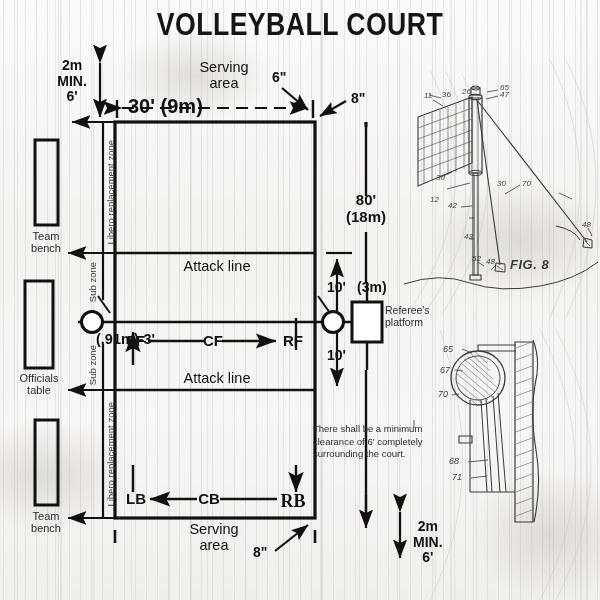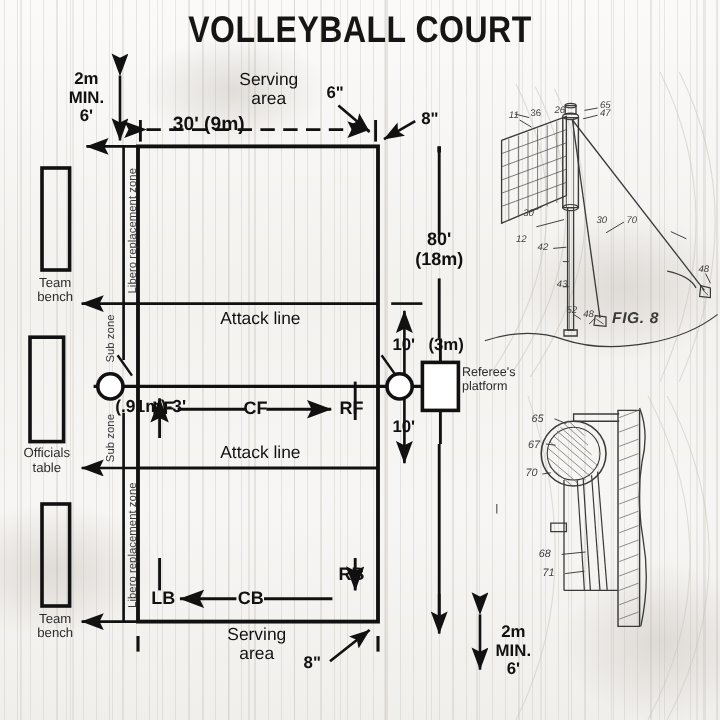--- a/index.html
+++ b/index.html
@@ -330,21 +330,21 @@
 
     <g stroke="#4a4a47" stroke-width=".9">
       <path d="M414 420 L414 428"></path>
     </g>
   </svg>
 
   <div class="lbl b ctr" style="left:72px;top:58px;font-size:14px;text-align:center;">2m
 MIN.
 6'</div>
 
-  <div class="lbl b" style="left:144px;top:95px;font-size:16px;">30' (9m)</div>
+  <div class="lbl b" style="left:128px;top:95px;font-size:20px;">30' (9m)</div>
 
   <div class="lbl ctr" style="left:224px;top:59px;font-size:14.5px;text-align:center;">Serving
 area</div>
 
   <div class="lbl b" style="left:272px;top:70px;font-size:14px;">6"</div>
 
   <div class="lbl b" style="left:351px;top:91px;font-size:14px;">8"</div>
 
   <div class="lbl b ctr" style="left:366px;top:192px;font-size:15px;text-align:center;"><span>80'</span><br><span>(18m)</span></div>
 
@@ -367,29 +367,32 @@
   <div class="lbl vert" style="left:88px;top:345px;font-size:9.5px;color:#3a3a3a;">Sub zone</div>
 
   <div class="lbl b" style="left:52px;top:331px;font-size:14.5px;padding-left:44px;">(.91m)-3'</div>
 
   <div class="lbl b ctr" style="left:136px;top:333px;font-size:15px;">LF</div>
   <div class="lbl b ctr" style="left:213px;top:333px;font-size:15px;">CF</div>
   <div class="lbl b ctr" style="left:293px;top:333px;font-size:15px;">RF</div>
 
   <div class="lbl b ctr" style="left:136px;top:491px;font-size:15px;">LB</div>
   <div class="lbl b ctr" style="left:209px;top:491px;font-size:15px;">CB</div>
-  <div class="lbl b ctr" style="left:293px;top:471px;font-size:15px;">RB</div>
+  <div class="lbl b ctr" style="left:293px;top:491px;font-size:18px;font-family:Liberation Serif, serif;">RB</div>
 
   <div class="lbl ctr" style="left:46px;top:230px;font-size:11px;text-align:center;color:#2c2c2c;">Team
 bench</div>
   <div class="lbl ctr" style="left:39px;top:372px;font-size:11px;text-align:center;color:#2c2c2c;">Officials
 table</div>
   <div class="lbl ctr" style="left:46px;top:510px;font-size:11px;text-align:center;color:#2c2c2c;">Team
 bench</div>
 
+  <div class="lbl" style="left:313px;top:423px;font-size:9.5px;color:#2c2c2c;line-height:1.33;">There shall be a minimum
+clearance of 6' completely
+surrounding the court.</div>
 
   <div class="lbl ctr" style="left:214px;top:521px;font-size:14.5px;text-align:center;">Serving
 area</div>
 
   <div class="lbl b" style="left:253px;top:545px;font-size:14px;">8"</div>
 
   <div class="lbl b" style="left:413px;top:519px;font-size:14px;text-align:center;">2m
 MIN.
 6'</div>
 

